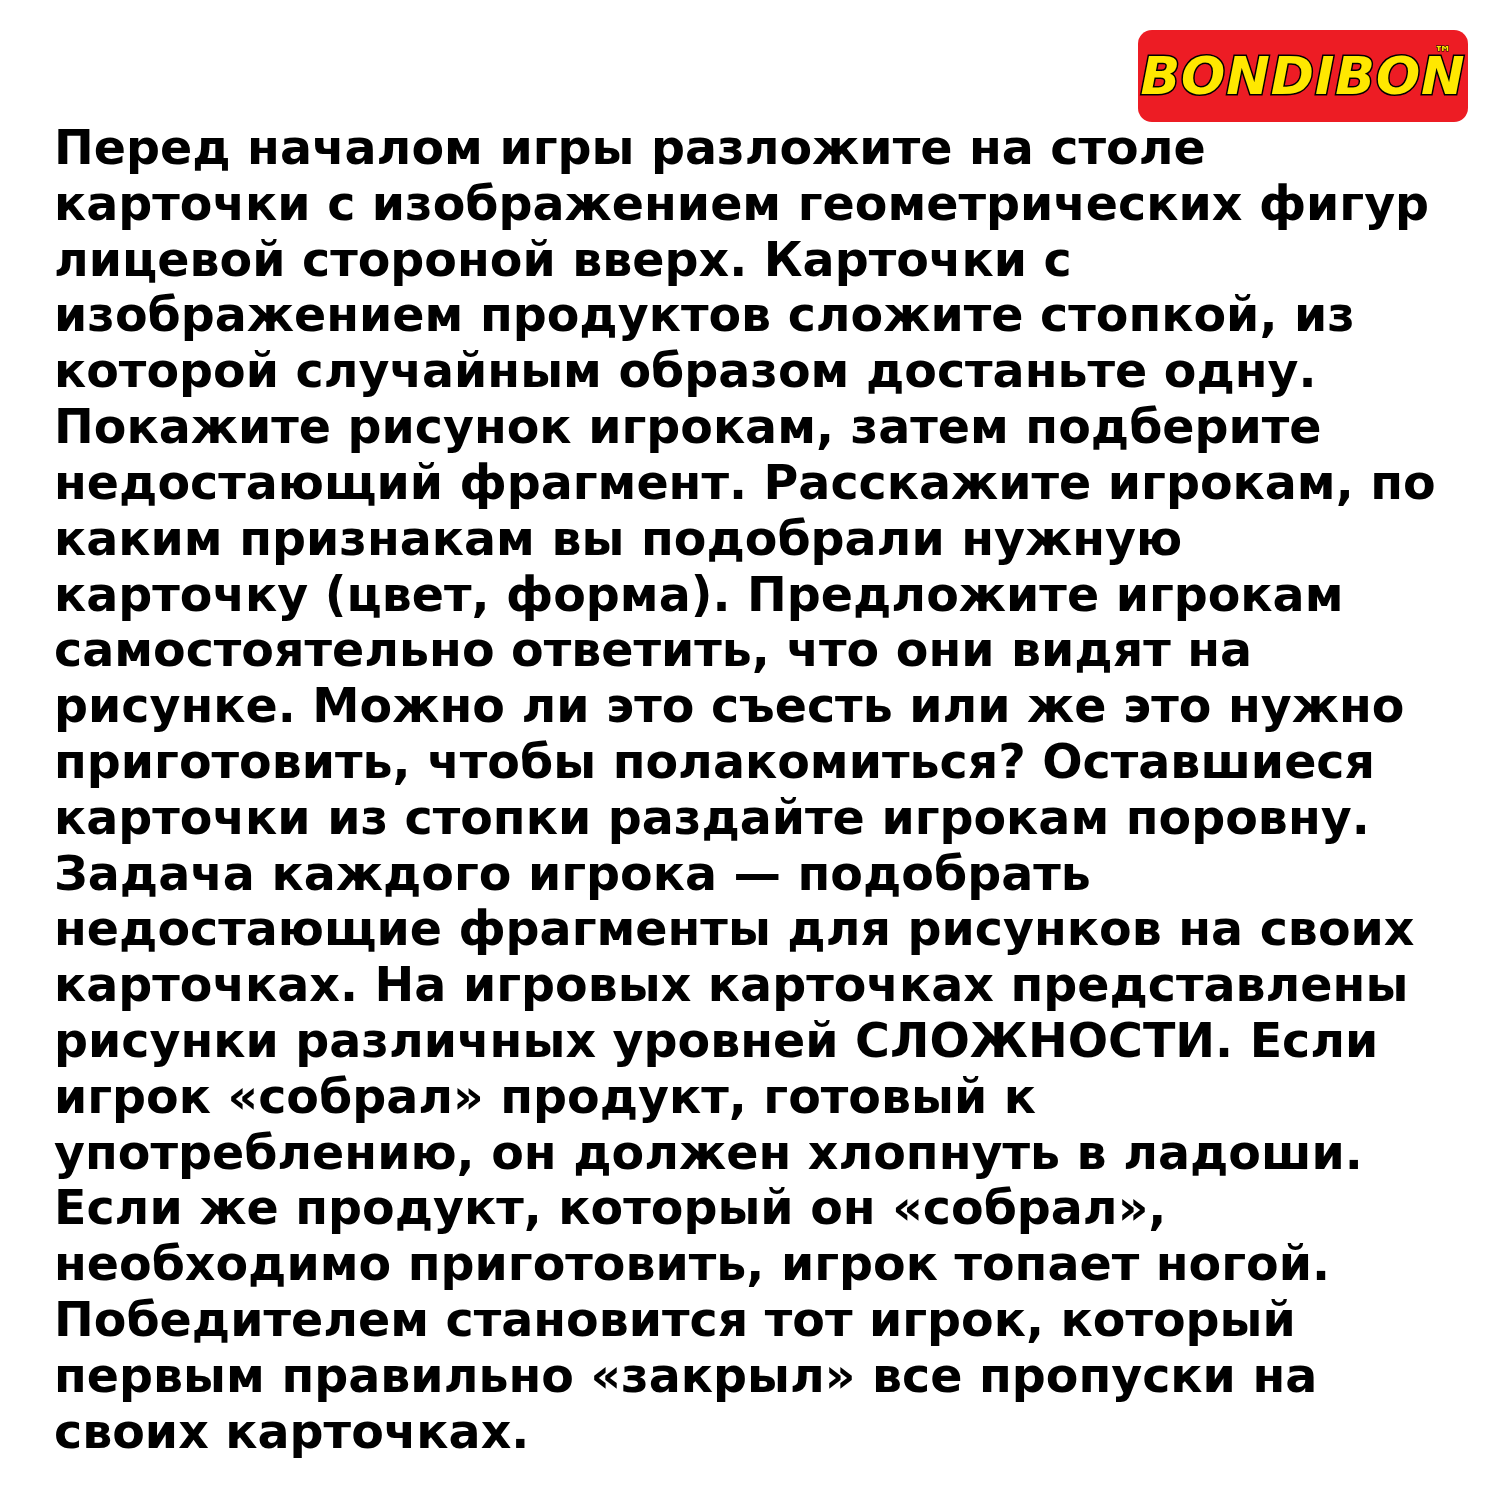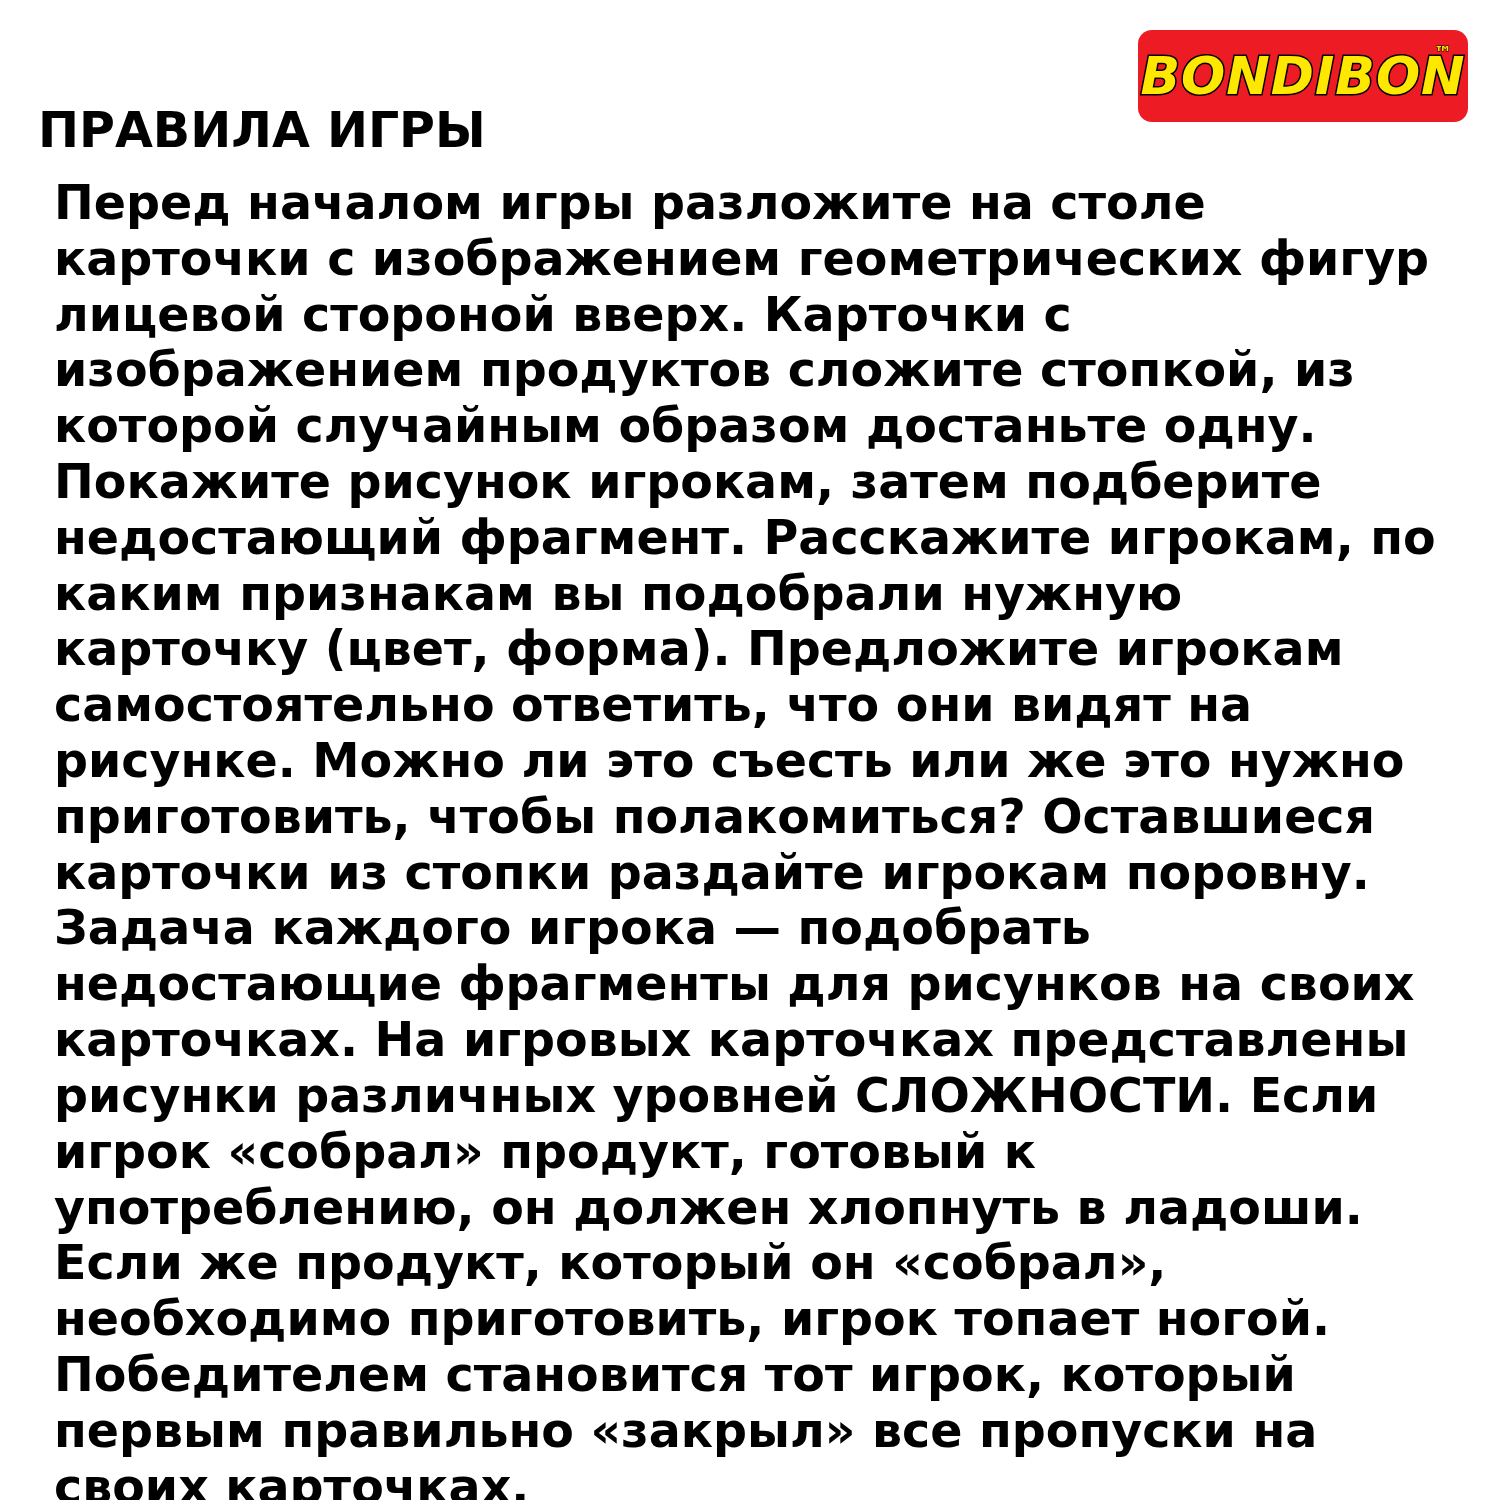--- a/index.html
+++ b/index.html
@@ -84,17 +84,16 @@
 <body>
 
 <div class="page">
 
   <div class="logo">
     <span class="logo-text">BONDIBON</span>
     <span class="logo-tm">™</span>
   </div>
 
   <div class="content">
-    <h1 class="rules-title">ПРАВИЛА ИГРЫ</h1>
     <p class="rules-body">Перед началом игры разложите на столе карточки с изображением геометрических фигур лицевой стороной вверх. Карточки с изображением продуктов сложите стопкой, из которой случайным образом достаньте одну. Покажите рисунок игрокам, затем подберите недостающий фрагмент. Расскажите игрокам, по каким признакам вы подобрали нужную карточку (цвет, форма). Предложите игрокам самостоятельно ответить, что они видят на рисунке. Можно ли это съесть или же это нужно приготовить, чтобы полакомиться? Оставшиеся карточки из стопки раздайте игрокам поровну. Задача каждого игрока — подобрать недостающие фрагменты для рисунков на своих карточках. На игровых карточках представлены рисунки различных уровней СЛОЖНОСТИ. Если игрок «собрал» продукт, готовый к употреблению, он должен хлопнуть в ладоши. Если же продукт, который он «собрал», необходимо приготовить, игрок топает ногой. Победителем становится тот игрок, который первым правильно «закрыл» все пропуски на своих карточках.</p>
   </div>
 
 </div>
 
 </body></html>

